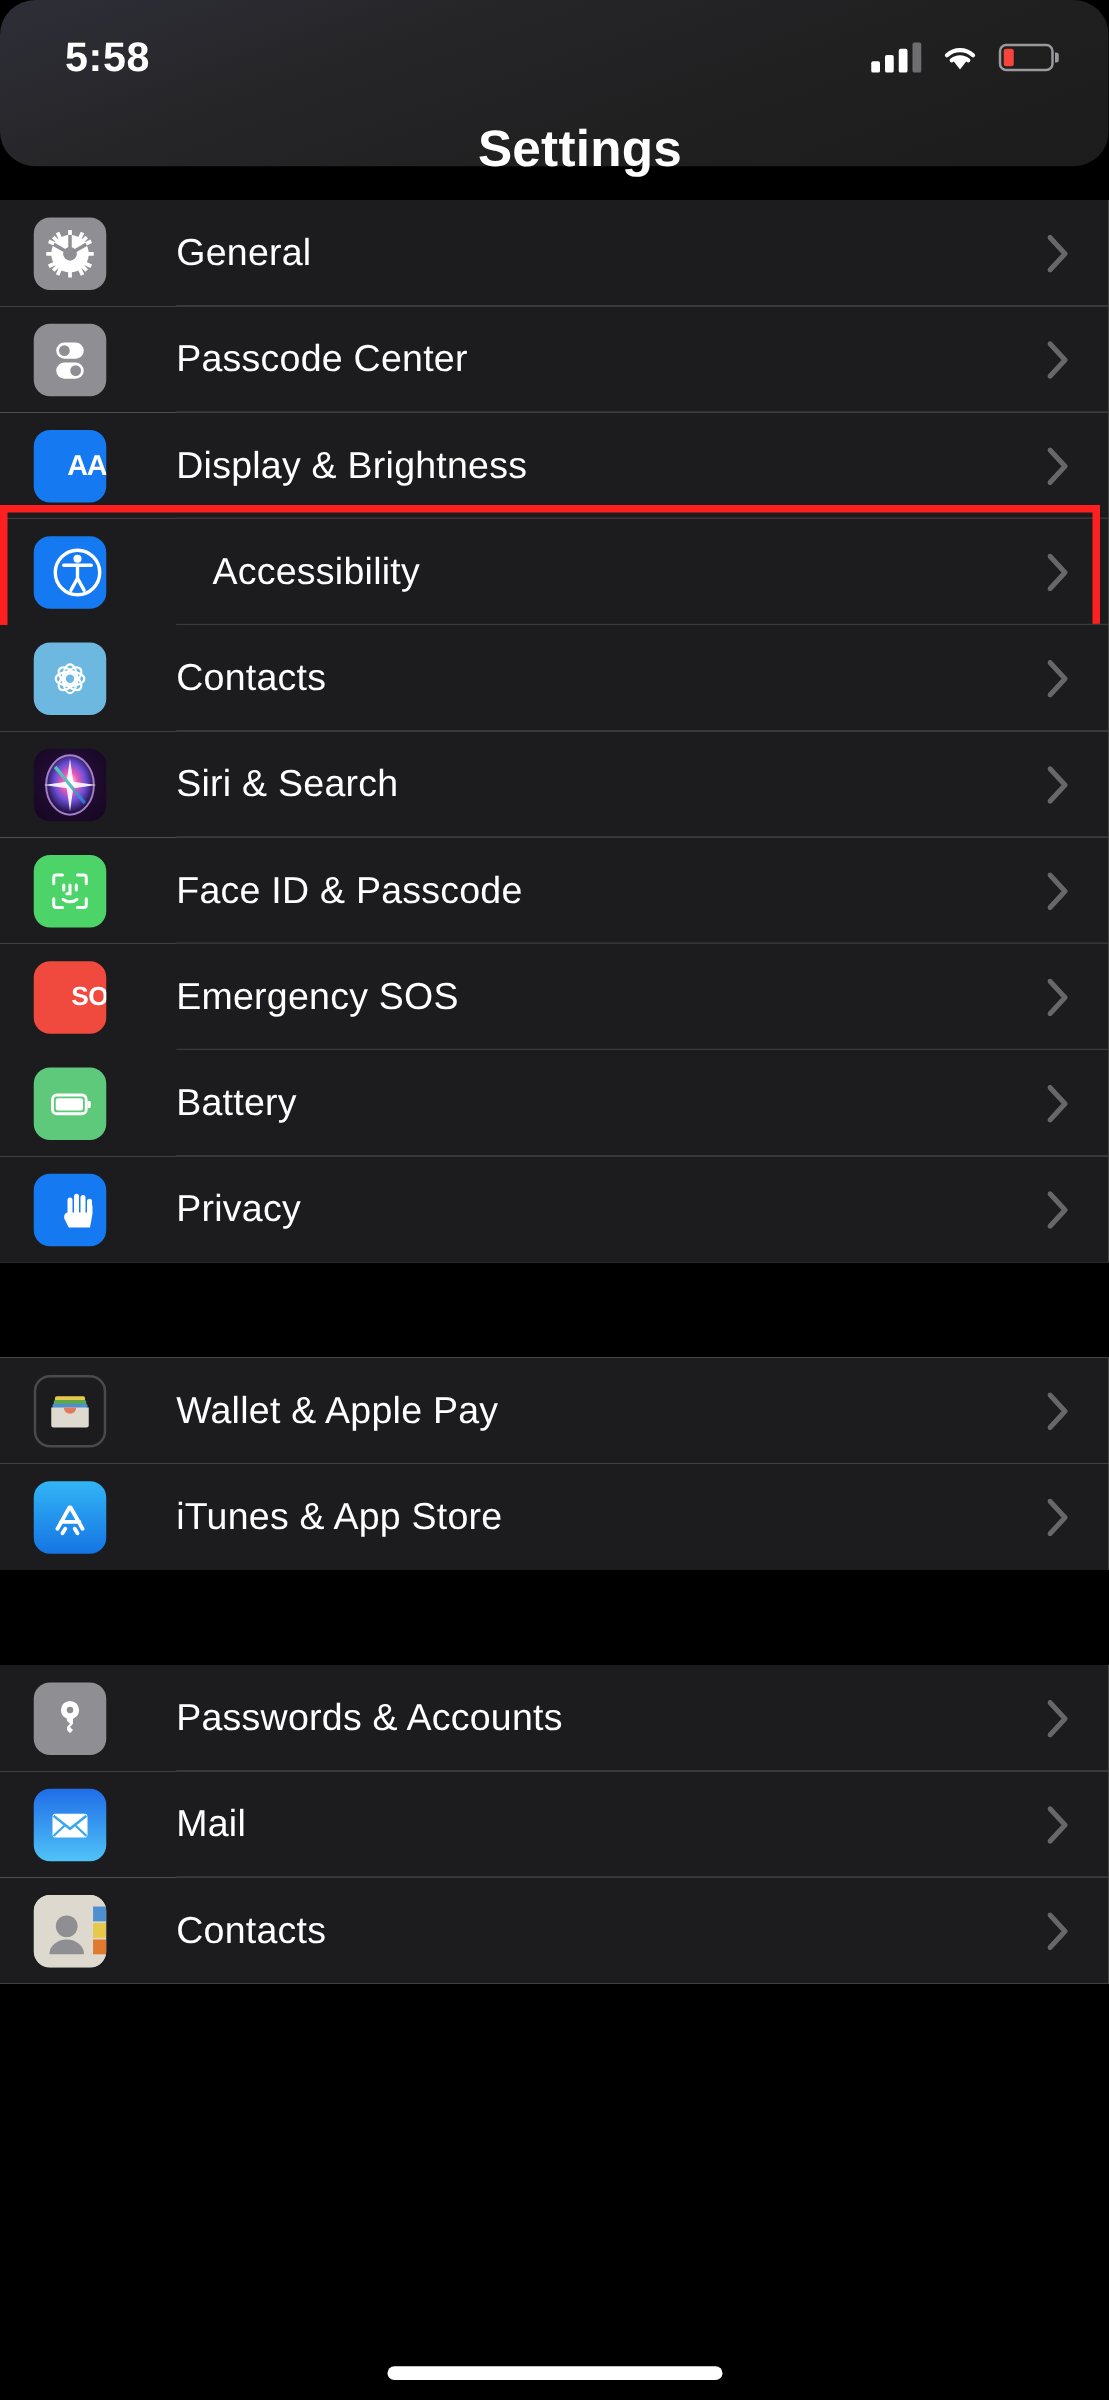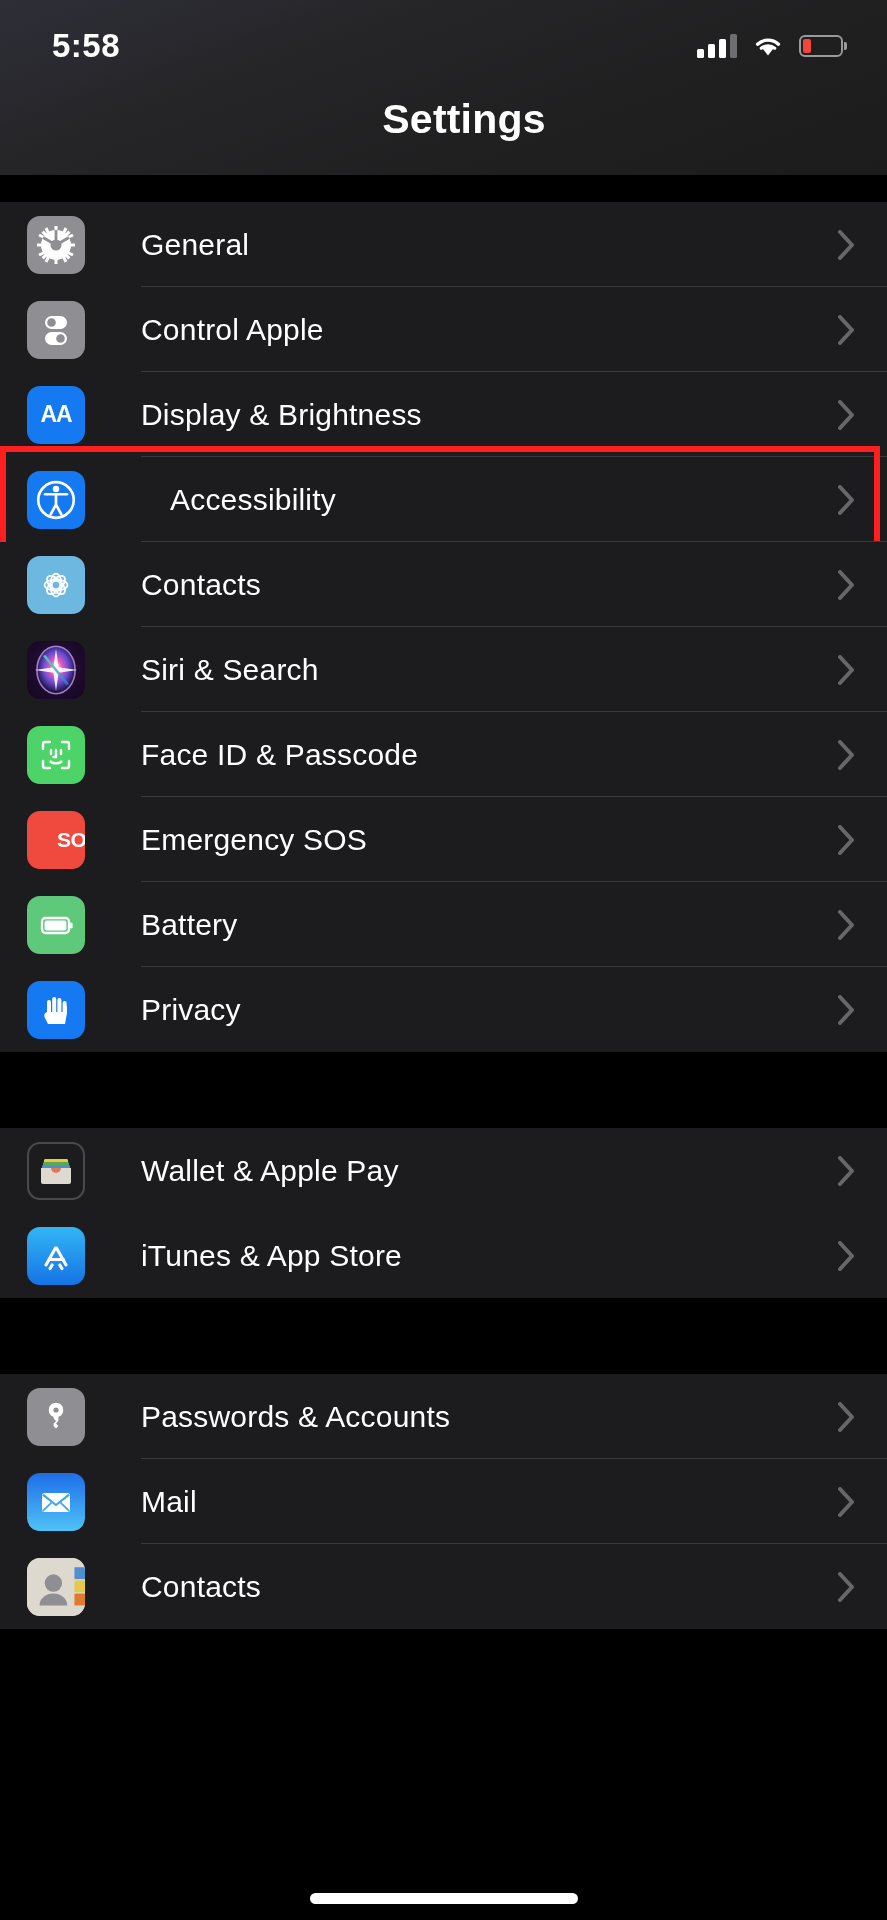--- a/index.html
+++ b/index.html
@@ -7,22 +7,23 @@
     width: 887px; height: 1920px;
     background: #000;
     font-family: "Liberation Sans", sans-serif;
     overflow: hidden;
   }
   #phone { position: relative; width: 887px; height: 1920px; background: #000; }
 
   
   .header {
     position: relative;
-    height: 175px;
+    height: 133px;
     background: linear-gradient(160deg, #2e2e38 0%, #252527 35%, #1f1f20 70%, #1c1c1d 100%);
+    border-radius: 28px;
   }
   .statusbar {
     position: absolute; top: 0; left: 0; right: 0; height: 92px;
     display: flex; align-items: center; justify-content: space-between;
     padding: 0 44px 0 52px;
   }
   .status-time {
     color: #fff; font-size: 33px; font-weight: 700; letter-spacing: .5px;
   }
   .status-right { display: flex; align-items: center; gap: 16px; }
@@ -94,21 +95,21 @@
 
   
   .home-ind {
     position: absolute; bottom: 16px; left: 50%;
     transform: translateX(-50%);
     width: 268px; height: 11px; border-radius: 6px; background: #fff;
   }
 
   
   .ic-gray   { background: #8e8e93; }
-  .ic-blue   { background: #1579f2; }
+  .ic-blue   { background: #1579f2; justify-content: flex-end; }
   .ic-lblue  { background: #6cb8e0; }
   .ic-green  { background: #4cd469; }
   .ic-mgreen { background: #5ec97a; }
   .ic-red    { background: #f04a3f; }
   .ic-siri   { background: radial-gradient(circle at 50% 45%, #2a1240 0%, #14051f 100%); }
   .ic-appstore { background: linear-gradient(180deg, #32b5f5 0%, #1574e4 100%); }
   .ic-wallet { background: #1c1c1e; border: 2px solid #4a4a4c; }
   .ic-mail   { background: linear-gradient(180deg, #1f6de8 0%, #4fc3f7 100%); }
   .ic-contacts { background: #ddd9ce; }
 
@@ -188,21 +189,21 @@
 
     <div class="row">
       <div class="icon ic-gray">
         <svg viewBox="0 0 44 44" width="44" height="44">
           <rect x="11" y="8" width="22" height="13" rx="6.5" fill="#fff"></rect>
           <circle cx="17.5" cy="14.5" r="4.3" fill="#8e8e93"></circle>
           <rect x="11" y="24" width="22" height="13" rx="6.5" fill="#fff"></rect>
           <circle cx="26.5" cy="30.5" r="4.3" fill="#8e8e93"></circle>
         </svg>
       </div>
-      <div class="label">Control Apple</div>
+      <div class="label">Passcode Center</div>
       <div class="chev">
         <svg width="17" height="30" viewBox="0 0 17 30">
             <path d="M2 2 L14 15 L2 28" stroke="#67676b" stroke-width="4" fill="none" stroke-linecap="round" stroke-linejoin="round"></path>
           </svg>
       </div>
       <div class="sep"></div>
     </div>
 
     <div class="row">
       <div class="icon ic-blue">

